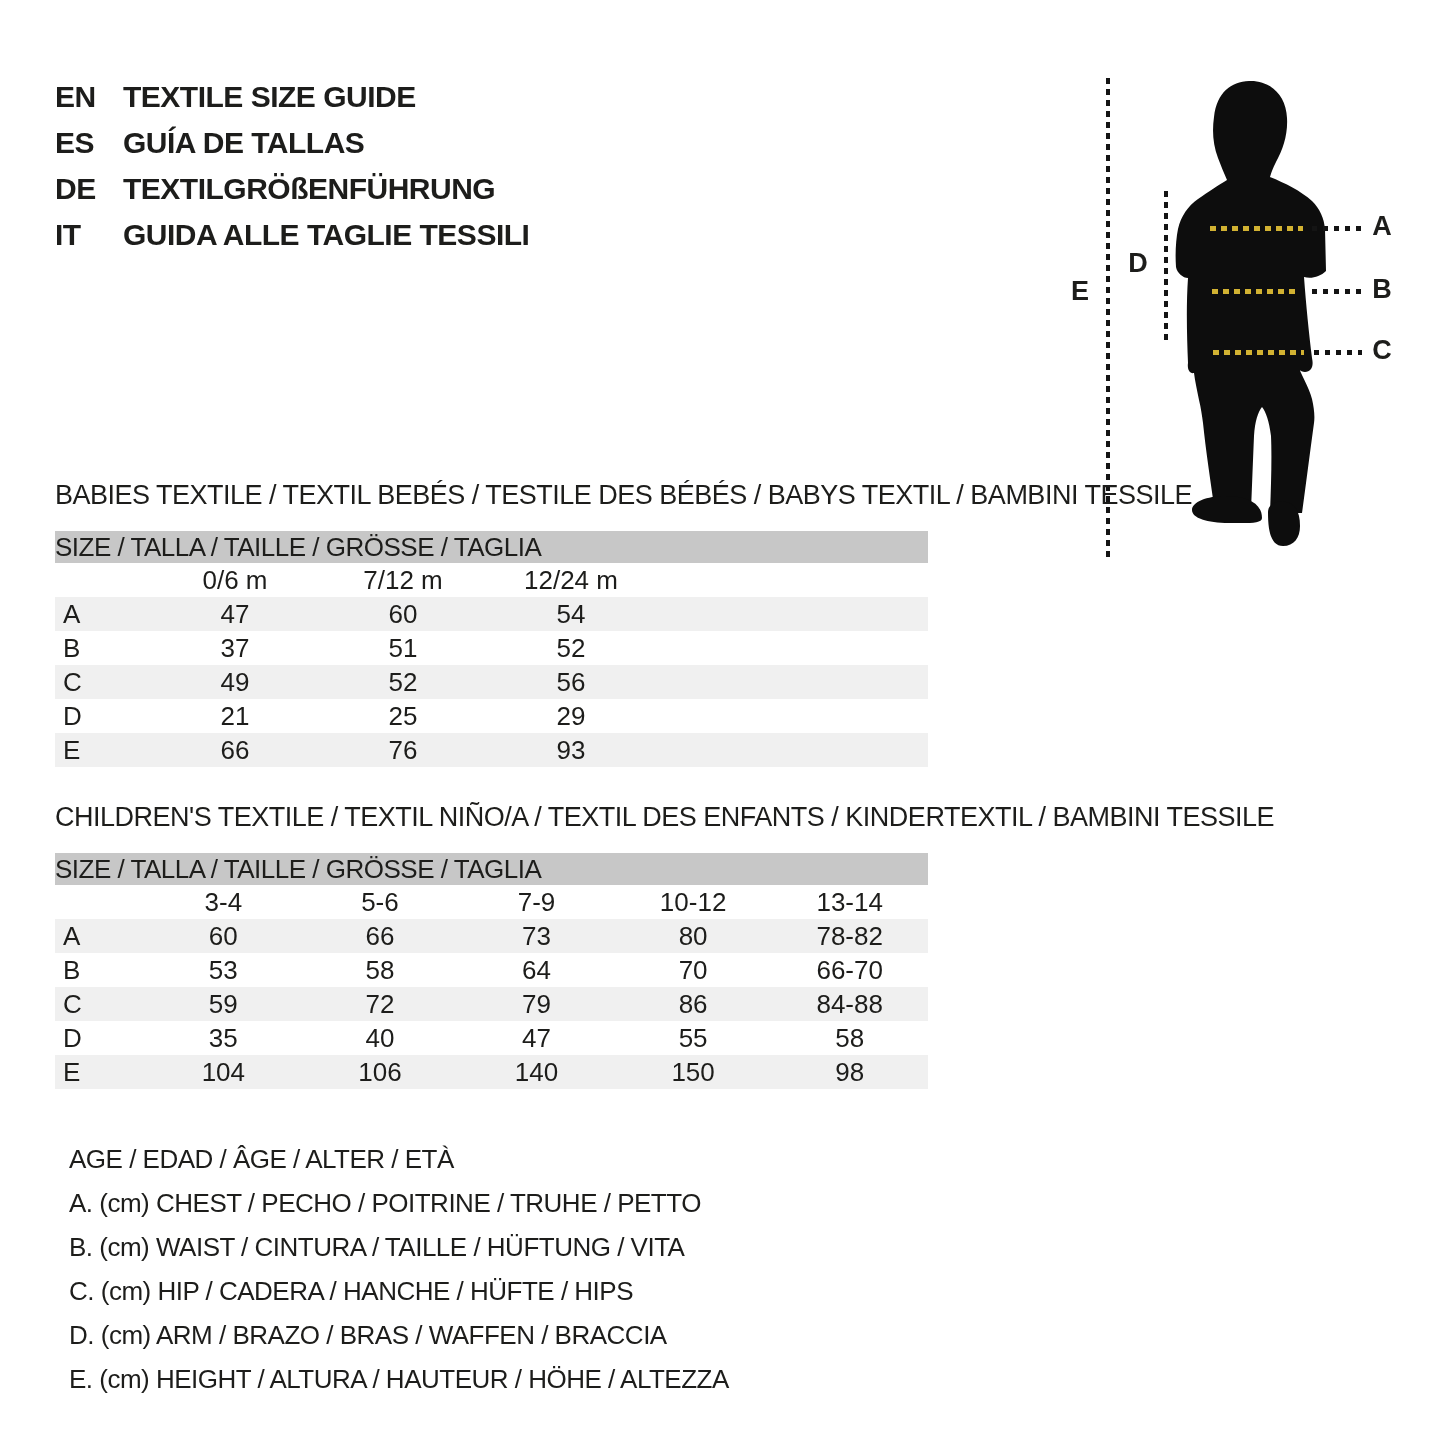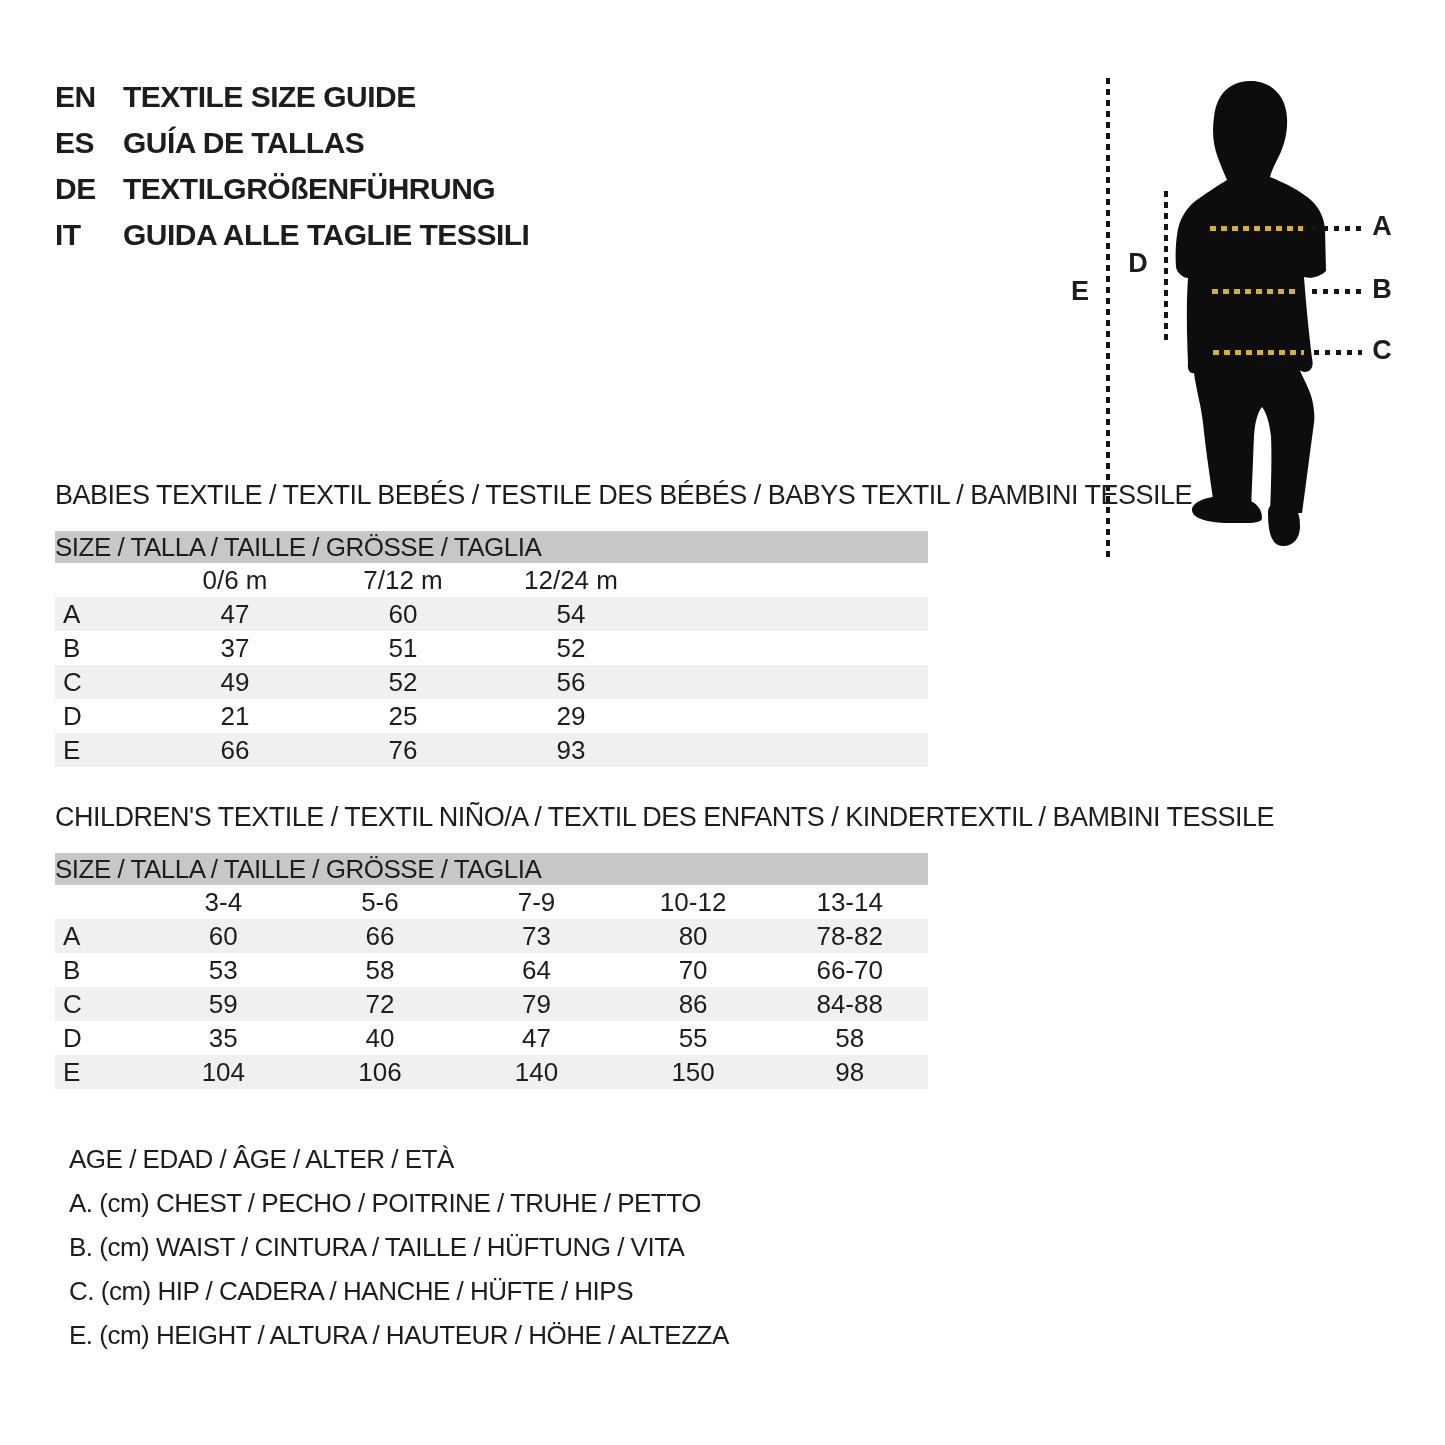--- a/index.html
+++ b/index.html
@@ -238,16 +238,17 @@
       <span class="cell">150</span>
       <span class="cell">98</span>
     </div>
   </div>
 
   <div class="legend-block">
     <div class="legend-line">AGE / EDAD / ÂGE / ALTER / ETÀ</div>
     <div class="legend-line">A. (cm) CHEST / PECHO / POITRINE / TRUHE / PETTO</div>
     <div class="legend-line">B. (cm) WAIST / CINTURA / TAILLE / HÜFTUNG / VITA</div>
     <div class="legend-line">C. (cm) HIP / CADERA / HANCHE / HÜFTE / HIPS</div>
+    <div class="legend-line">D. (cm) ARM / BRAZO / BRAS / WAFFEN / BRACCIA</div>
     <div class="legend-line">E. (cm) HEIGHT / ALTURA / HAUTEUR / HÖHE / ALTEZZA</div>
   </div>
 
 </div>
 
 </body></html>

